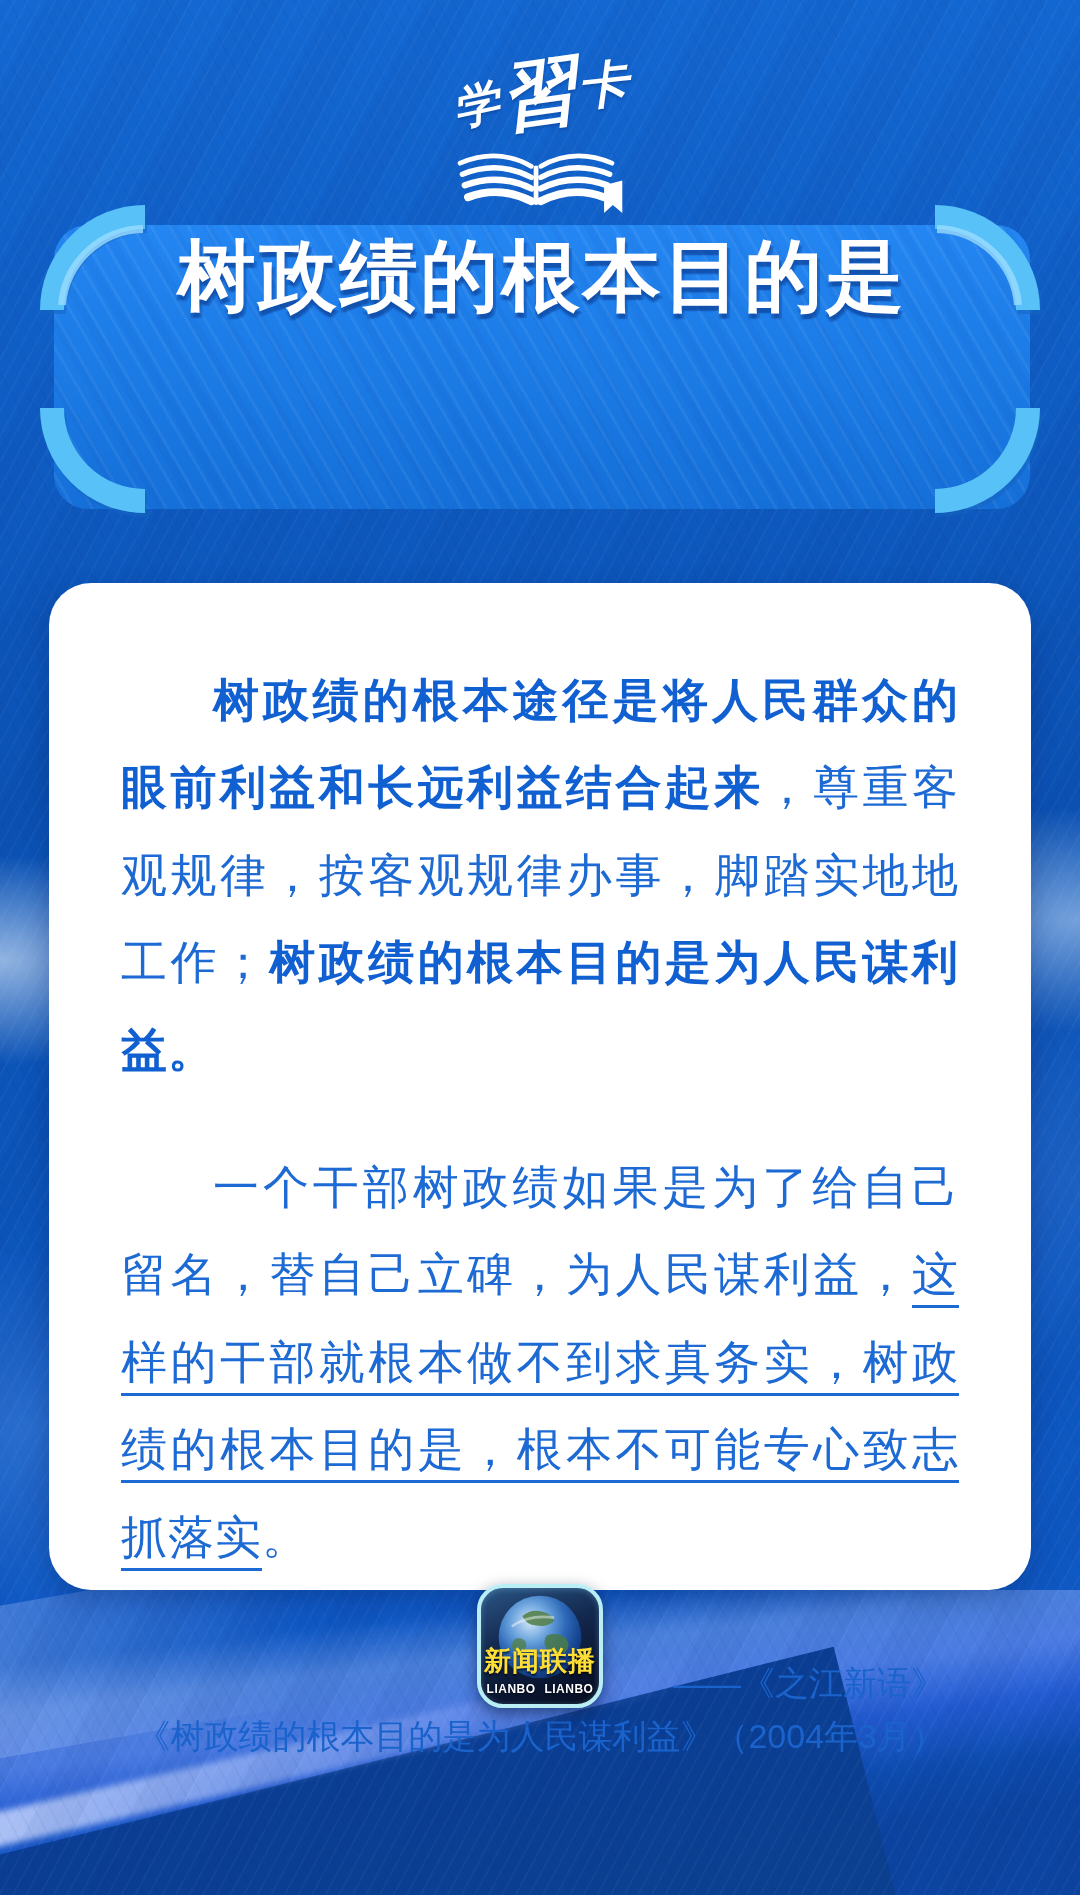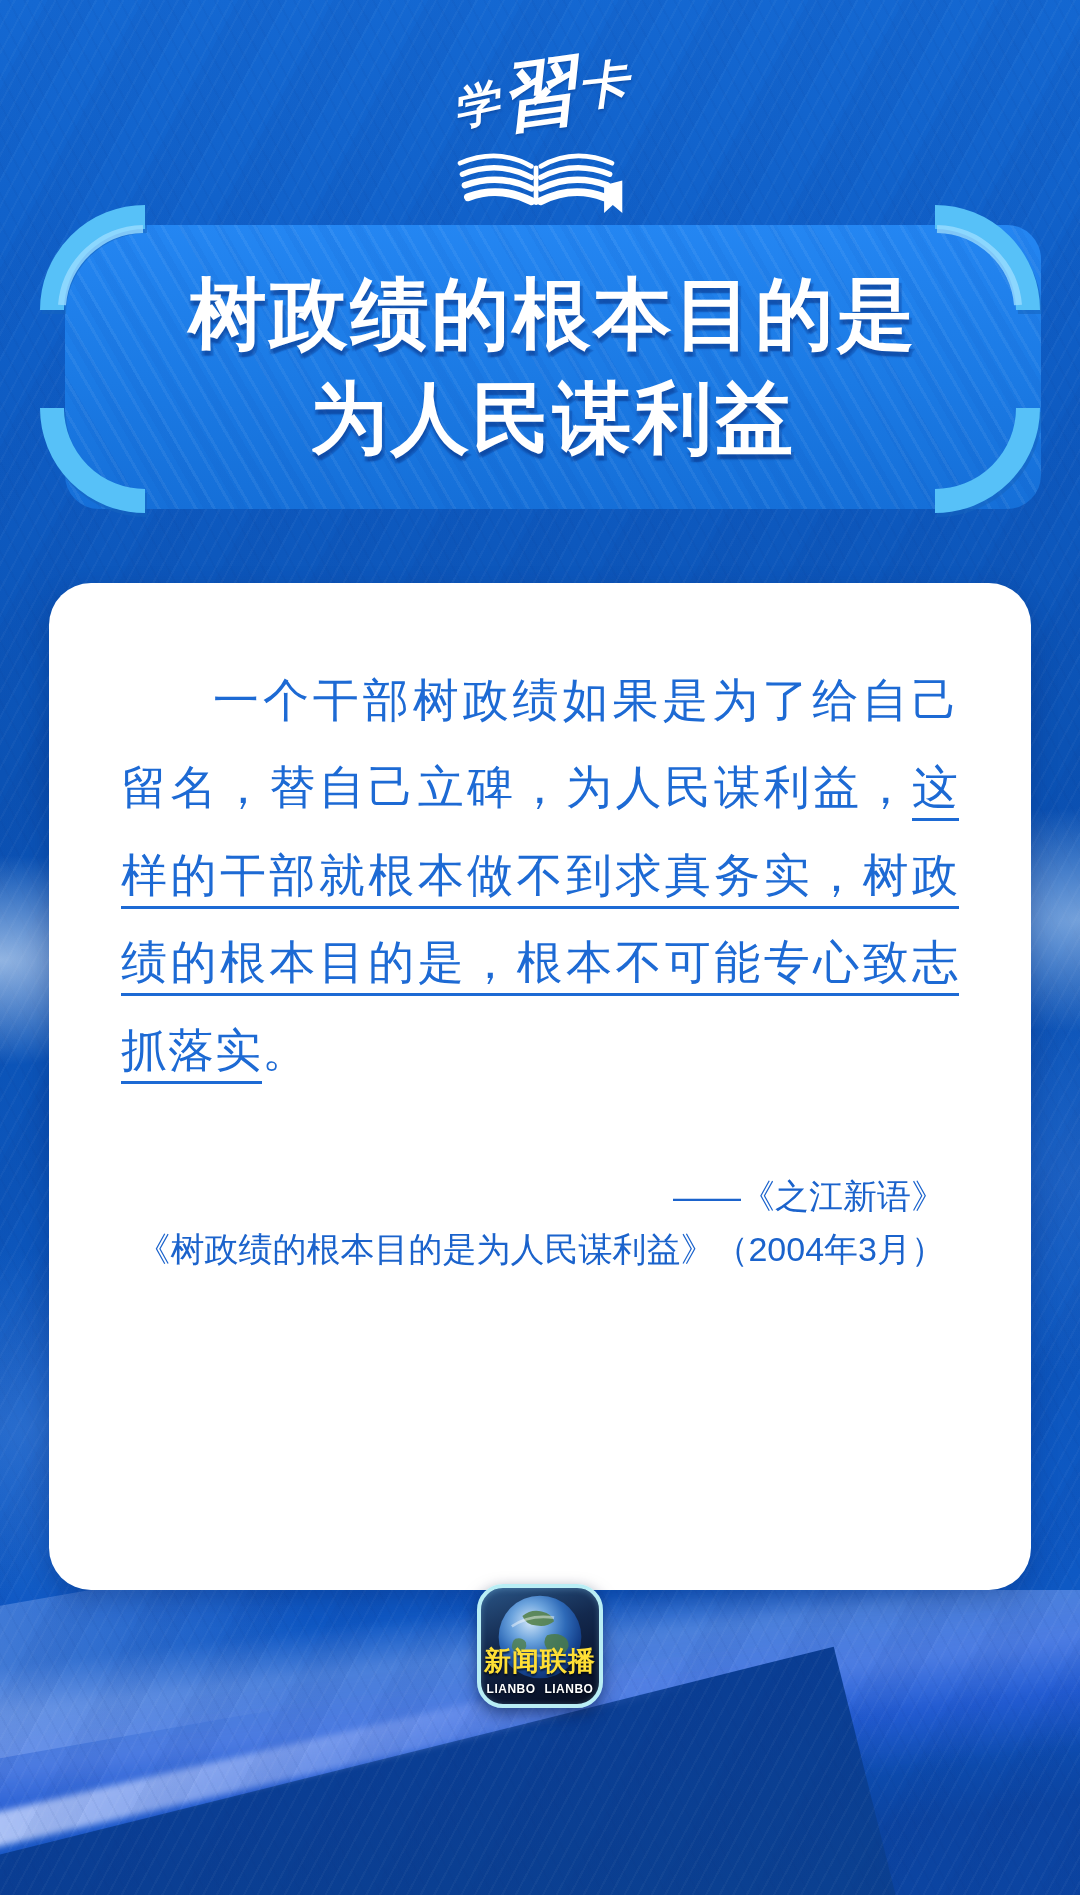--- a/index.html
+++ b/index.html
@@ -22,24 +22,24 @@
   .logo-top{position:absolute;top:44px;left:0;right:0;z-index:3;display:flex;
     flex-direction:column;align-items:center;color:#fff;}
   .logo-chars{display:flex;align-items:center;font-weight:bold;font-style:italic;
     text-shadow:0 2px 3px rgba(5,40,110,.35);}
   .lc1{font-size:46px;transform:rotate(-12deg) translateY(10px);}
   .lc2{font-size:76px;transform:rotate(-8deg);margin:0 3px;}
   .lc3{font-size:50px;transform:rotate(-6deg) translateY(-10px);}
   .logo-book{margin-top:-10px;}
 
   
-  .banner{position:absolute;left:65px;top:225px;width:976px;height:284px;z-index:3;
+  .banner{position:absolute;left:54px;top:225px;width:976px;height:284px;z-index:3;
     border-radius:34px;overflow:hidden;
     background:linear-gradient(180deg,#2486f2 0%,#1b7ae4 55%,#156fd8 100%);
-    display:flex;flex-direction:column;justify-content:center;align-items:center;}
+    display:flex;flex-direction:column;align-items:center;}
   .banner::after{content:"";position:absolute;inset:0;background:
     repeating-linear-gradient(60deg,rgba(255,255,255,.055) 0 3px,transparent 3px 16px),
     repeating-linear-gradient(60deg,rgba(0,50,150,.05) 0 8px,transparent 8px 30px);}
   .banner-title{position:relative;z-index:1;color:#fff;font-weight:900;font-size:78px;
     line-height:1.33;letter-spacing:3px;text-align:center;
     text-shadow:0 5px 2px rgba(8,48,130,.40),3px 5px 1px rgba(8,48,130,.28);}
   .brackets{position:absolute;left:30px;top:183px;width:1020px;height:352px;z-index:4;pointer-events:none;}
 
   
   .card{position:absolute;left:49px;top:583px;width:982px;height:1007px;z-index:3;
@@ -115,21 +115,20 @@
         <path d="M200 58 Q157 42 116 62" stroke-width="8"></path>
         <path d="M196 73 Q156 58 116 78" stroke-width="10"></path>
         <path d="M110 36 L110 80" stroke-width="6"></path>
       </g>
       <path d="M196 58 L219 52 L219 93 L207 83 L196 93 Z" fill="#ffffff"></path>
     </svg>
   </div>
 
   <div class="banner">
     <div class="banner-title">树政绩的根本目的是</div>
-    <div class="banner-title">为人民谋利益</div>
   </div>
 
   <svg class="brackets" viewBox="0 0 1020 352">
     <g fill="none" stroke="#1565c0" stroke-width="24" opacity=".55" transform="translate(2,4)">
       <path d="M 22 127 A 93 93 0 0 1 115 34"></path>
       <path d="M 905 34 A 93 93 0 0 1 998 127"></path>
       <path d="M 22 225 A 93 93 0 0 0 115 318"></path>
       <path d="M 905 318 A 93 93 0 0 0 998 225"></path>
     </g>
     <g fill="none" stroke="#57c1f8" stroke-width="24">
@@ -138,20 +137,21 @@
       <path d="M 22 225 A 93 93 0 0 0 115 318"></path>
       <path d="M 905 318 A 93 93 0 0 0 998 225"></path>
     </g>
     <g fill="none" stroke="#9adcff" stroke-width="8" opacity=".8">
       <path d="M 32 122 A 83 83 0 0 1 113 46"></path>
       <path d="M 907 46 A 83 83 0 0 1 988 122"></path>
     </g>
   </svg>
 
   <div class="card">
+    <p class="para"><span class="b">树政绩的根本途径是将人民群众的眼前利益和长远利益结合起来</span><span>，尊重客观规律，按客观规律办事，脚踏实地地工作；</span><span class="b">树政绩的根本目的是为人民谋利益。</span></p>
     <p class="para"><span>一个干部树政绩如果是为了给自己留名，替自己立碑，为人民谋利益，</span><span class="u">这样的干部就根本做不到求真务实，树政绩的根本目的是，根本不可能专心致志抓落实</span><span>。</span></p>
     <div class="attAnd">
       <div>——《之江新语》</div>
       <div>《树政绩的根本目的是为人民谋利益》（2004年3月）</div>
     </div>
   </div>
 
   <div class="app">
     <svg class="app-globe" width="88" height="88" viewBox="0 0 100 100">
       <defs>

